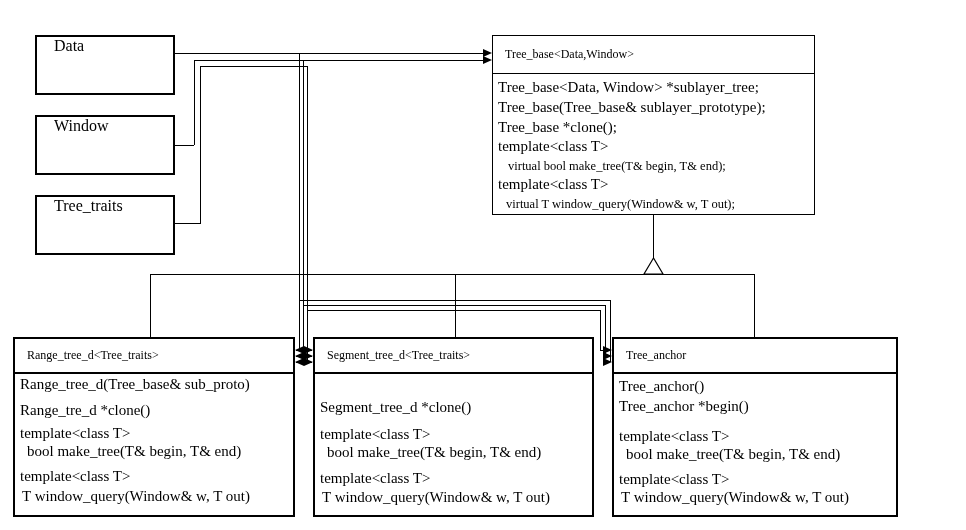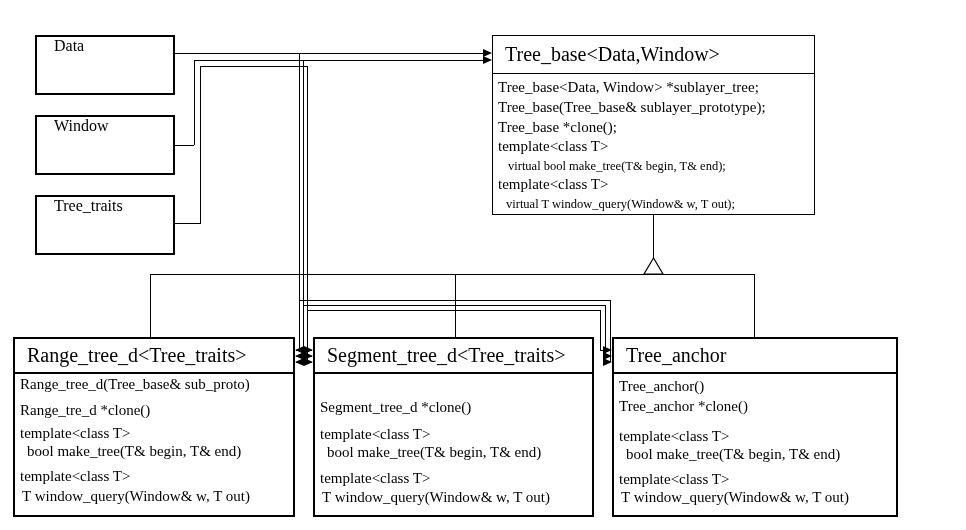--- a/index.html
+++ b/index.html
@@ -6,21 +6,21 @@
   .canvas {
     position:relative; width:966px; height:530px; background:#ffffff;
     font-family:"Liberation Serif","DejaVu Serif",serif; color:#000;
     overflow:hidden;
   }
   .box { position:absolute; background:#fff; border:1px solid #000; box-sizing:border-box; }
   .thick { border-width:2px; }
   .pbox { display:flex; align-items:flex-start; padding-left:17px; font-size:16px; }
   .title {
     position:absolute; left:0; right:0; top:0;
-    border-bottom:1px solid #000; font-size:20px;
+    border-bottom:1px solid #000; font-size:12px;
     display:flex; align-items:center; padding-left:12px;
     white-space:nowrap; box-sizing:border-box;
   }
   .m { position:absolute; font-size:15px; line-height:1.05; white-space:nowrap; left:5px;text-align:center; }
   .sm { font-size:12.5px; }
   .hl { position:absolute; height:1px; background:#000; }
   .vl { position:absolute; width:1px; background:#000; }
   .ar { position:absolute; width:0; height:0; border-top:4px solid transparent; border-bottom:4px solid transparent; }
   .ar.r { border-left:9px solid #000; }
   .ar.l { border-right:9px solid #000; }
@@ -67,21 +67,21 @@
     <div class="m" style="top:61px;">Segment_tree_d *clone()</div>
     <div class="m" style="top:88px;">template&lt;class T&gt;</div>
     <div class="m" style="top:106px; left:12px;">bool make_tree(T&amp; begin, T&amp; end)</div>
     <div class="m" style="top:132px;">template&lt;class T&gt;</div>
     <div class="m" style="top:151px; left:7px;">T window_query(Window&amp; w, T out)</div>
   </div>
 
   <div class="box thick" style="left:612px; top:337px; width:286px; height:180px;">
     <div class="title" style="height:35px; border-bottom-width:2px;">Tree_anchor</div>
     <div class="m" style="top:40px;">Tree_anchor()</div>
-    <div class="m" style="top:60px;">Tree_anchor *clone()</div>
+    <div class="m" style="top:60px;">Tree_anchor *begin()</div>
     <div class="m" style="top:90px;">template&lt;class T&gt;</div>
     <div class="m" style="top:108px; left:12px;">bool make_tree(T&amp; begin, T&amp; end)</div>
     <div class="m" style="top:133px;">template&lt;class T&gt;</div>
     <div class="m" style="top:151px; left:7px;">T window_query(Window&amp; w, T out)</div>
   </div>
 
   <div class="hl" style="left:175px; top:53px; width:309px;"></div>
   <div class="ar r" style="left:483px; top:49px;"></div>
 
   <div class="hl" style="left:175px; top:145px; width:19px;"></div>

